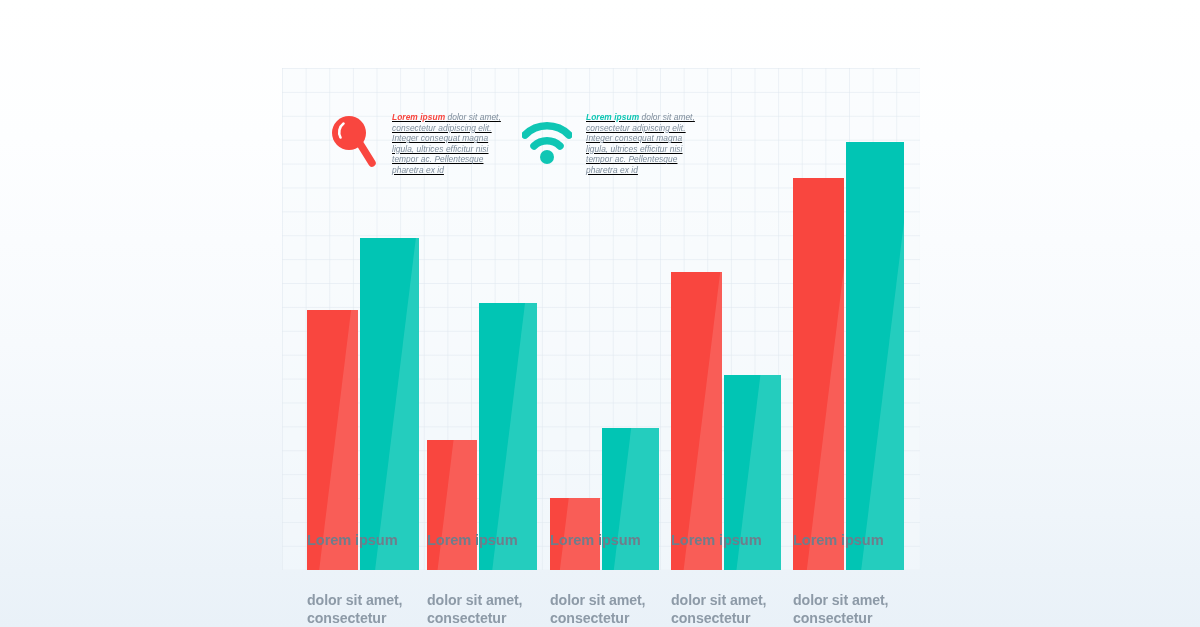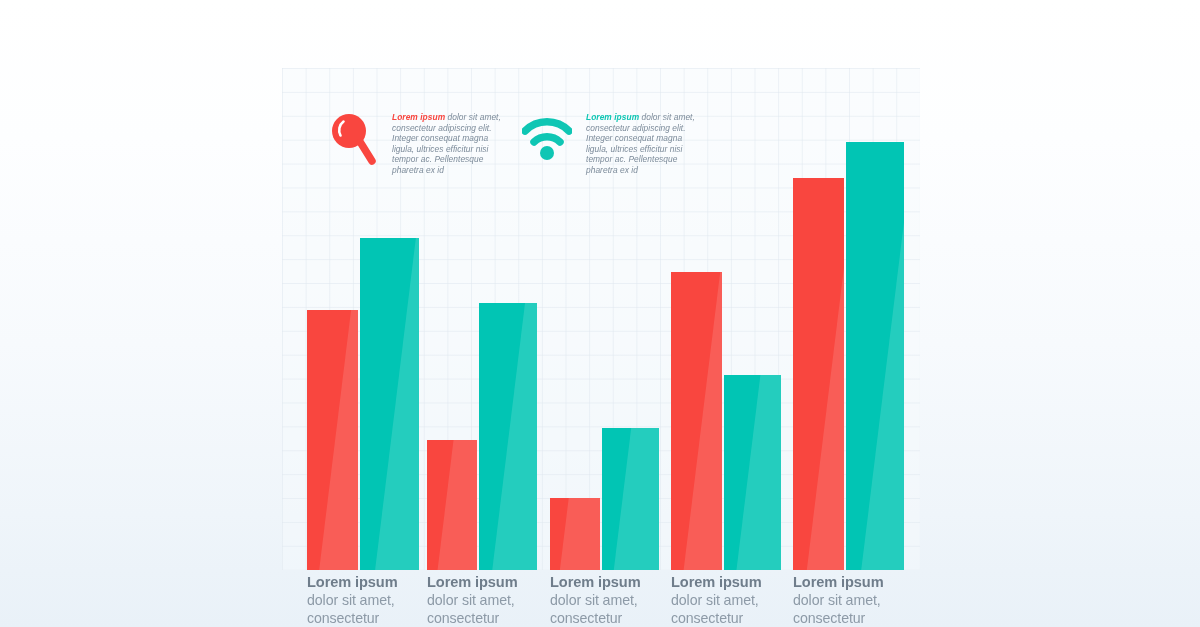--- a/index.html
+++ b/index.html
@@ -21,21 +21,21 @@
       linear-gradient(to bottom, rgba(205,216,228,.55) 1px, transparent 1px);
     background-size:23.63px 23.9px;
     background-position:0 0;
   }
   #grid-surface{
     position:absolute; inset:0;
     background:rgba(247,250,253,.45);
   }
 
   
-  .legend { position:absolute; display:flex; align-items:flex-start; }
+  .legend { position:absolute; display:flex; align-items:center;text-decoration:underline; }
   #legend-red  { left:330px; top:112px; }
   #legend-teal { left:522px; top:112px; }
   .legend-icon { flex:0 0 auto; }
   .legend-text {
     font-size:8.4px; line-height:10.6px; font-style:italic;
     color:#7b8a99; width:112px; letter-spacing:.05px;
   }
   .legend-text .lead { font-weight:bold; font-style:italic; }
   #legend-red  .lead { color:#f9463f; }
   #legend-teal .lead { color:#0fc6b4; }
@@ -62,22 +62,22 @@
   
   .caption {
     position:absolute; bottom:-57px; left:0; width:118px;
     color:#7f8c99; text-align:left;
   }
   .caption .t1 {
     font-size:14.6px; font-weight:bold; color:#6f7d8b;
     line-height:18px; letter-spacing:-.1px;
   }
   .caption .t2 {
-    font-size:14.2px; font-weight:normal; color:#8d9aa7;
-    line-height:18px; letter-spacing:-.1px;
+    font-size:14.2px; font-weight:bold; color:#8d9aa7;
+    line-height:18px; letter-spacing:-.1px;margin-top:42px;
   }
 </style>
 </head>
 <body>
 
 <div id="stage">
 
   <div id="grid">
     <div id="grid-surface"></div>
   </div>

